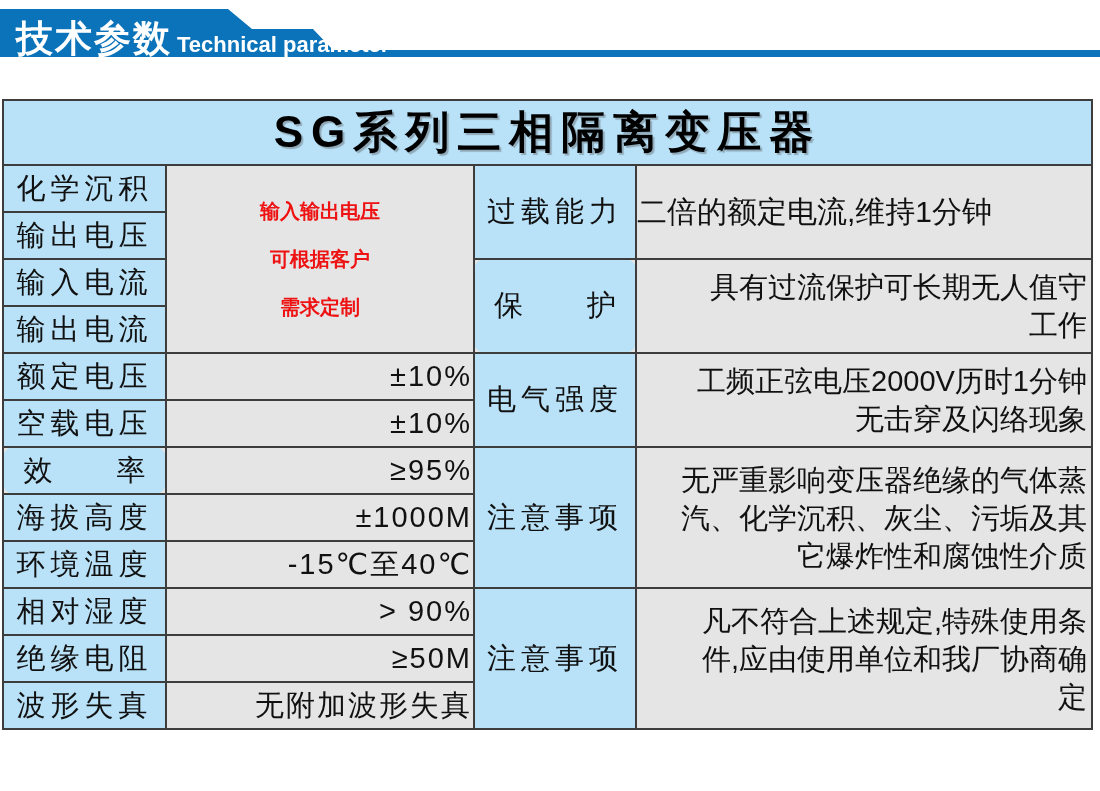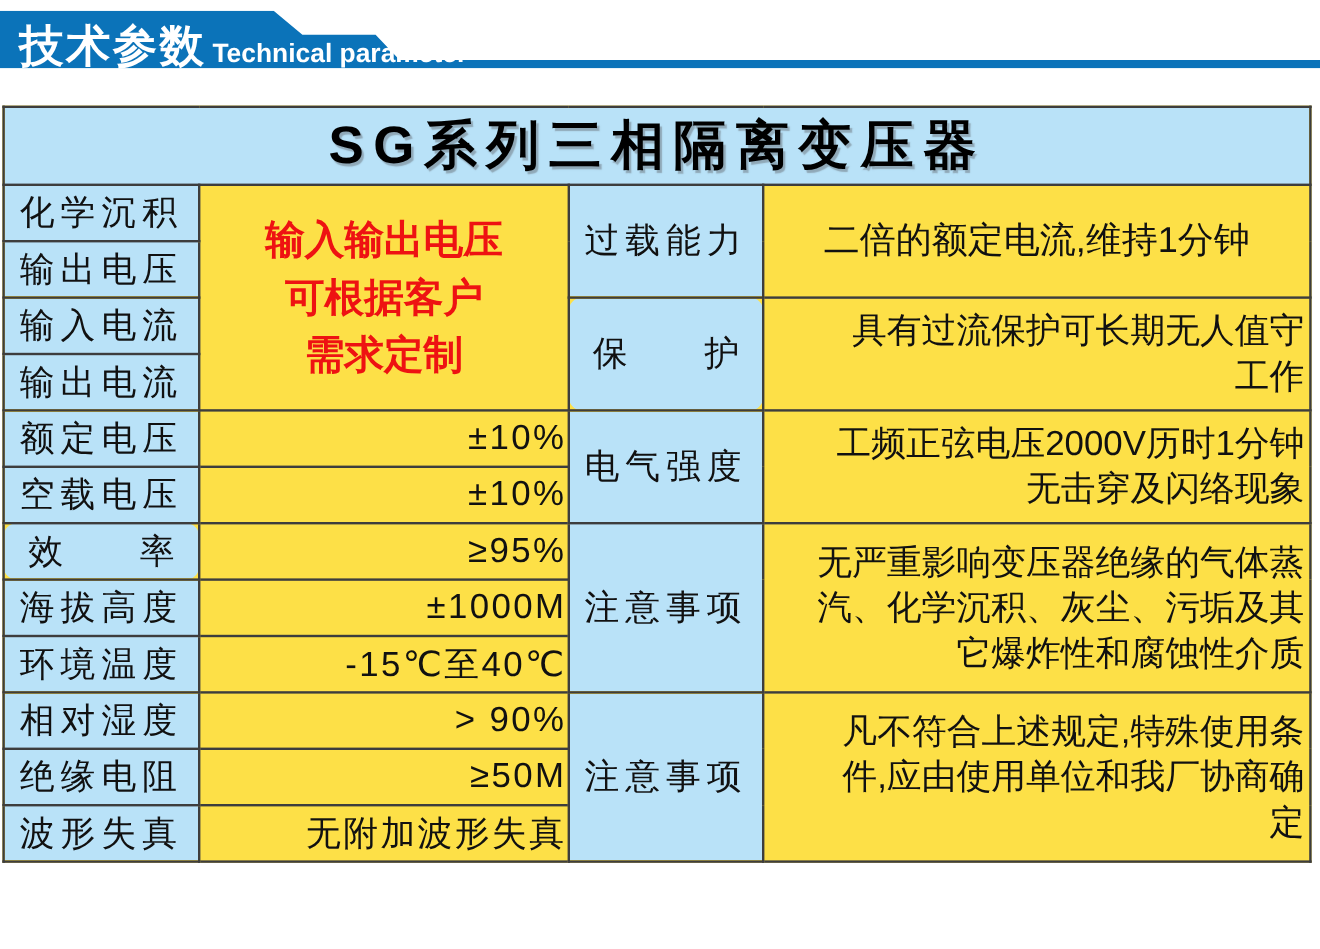--- a/index.html
+++ b/index.html
@@ -16,50 +16,50 @@
   .banner-cn{
     position:absolute;left:16px;top:20px;
     font-size:37px;font-weight:bold;color:#ffffff;letter-spacing:2px;line-height:1;text-align:right;
   }
   .banner-en{
     position:absolute;left:177px;top:34px;
     font-size:22px;font-weight:bold;color:#ffffff;line-height:1;
   }
   
   table.spec{
-    position:absolute;left:2px;top:88px;
+    position:absolute;left:2px;top:99px;
     width:1089px;border-collapse:collapse;table-layout:fixed;
-    background:#fde047;
+    background:#e5e5e5;
   }
   table.spec td{
     border:2px solid #3d3d3d;
     font-size:29px;color:#111;
     vertical-align:middle;overflow:hidden;
   }
   tr.title-row td{
     height:61px;background:#b9e2f8;text-align:center;
     font-size:44px;font-weight:bold;letter-spacing:8px;color:#000;
     text-shadow:2px 2px 1px rgba(110,120,130,0.55);
   }
   tr.data-row{height:47px;}
   td.c-label{
     background:#b9e2f8;text-align:center;letter-spacing:5px;
     white-space:nowrap;
   }
   td.spread{letter-spacing:0;word-spacing:56px;border-radius:11px;}
   td.c-value{text-align:right;letter-spacing:2px;}
   td.c-note{text-align:center;}
   .note-line{
-    color:#ee1212;font-size:33px;font-weight:bold;line-height:48px;text-align:center;
+    color:#ee1212;font-size:20px;font-weight:bold;line-height:48px;text-align:center;
   }
   td.c-desc{
     text-align:right;padding:2px 4px 2px 8px;
     font-size:31px;line-height:38px;white-space:pre-line;
   }
-  td.c-desc.center{text-align:center;white-space:nowrap;padding:0;font-size:30px;}
+  td.c-desc.center{text-align:left;white-space:nowrap;padding:0;font-size:30px;}
 </style>
 </head>
 <body>
 
 <div class="banner"></div>
 <div class="banner-cn">技术参数</div>
 <div class="banner-en">Technical parameter</div>
 
 <table class="spec">
   <colgroup>

